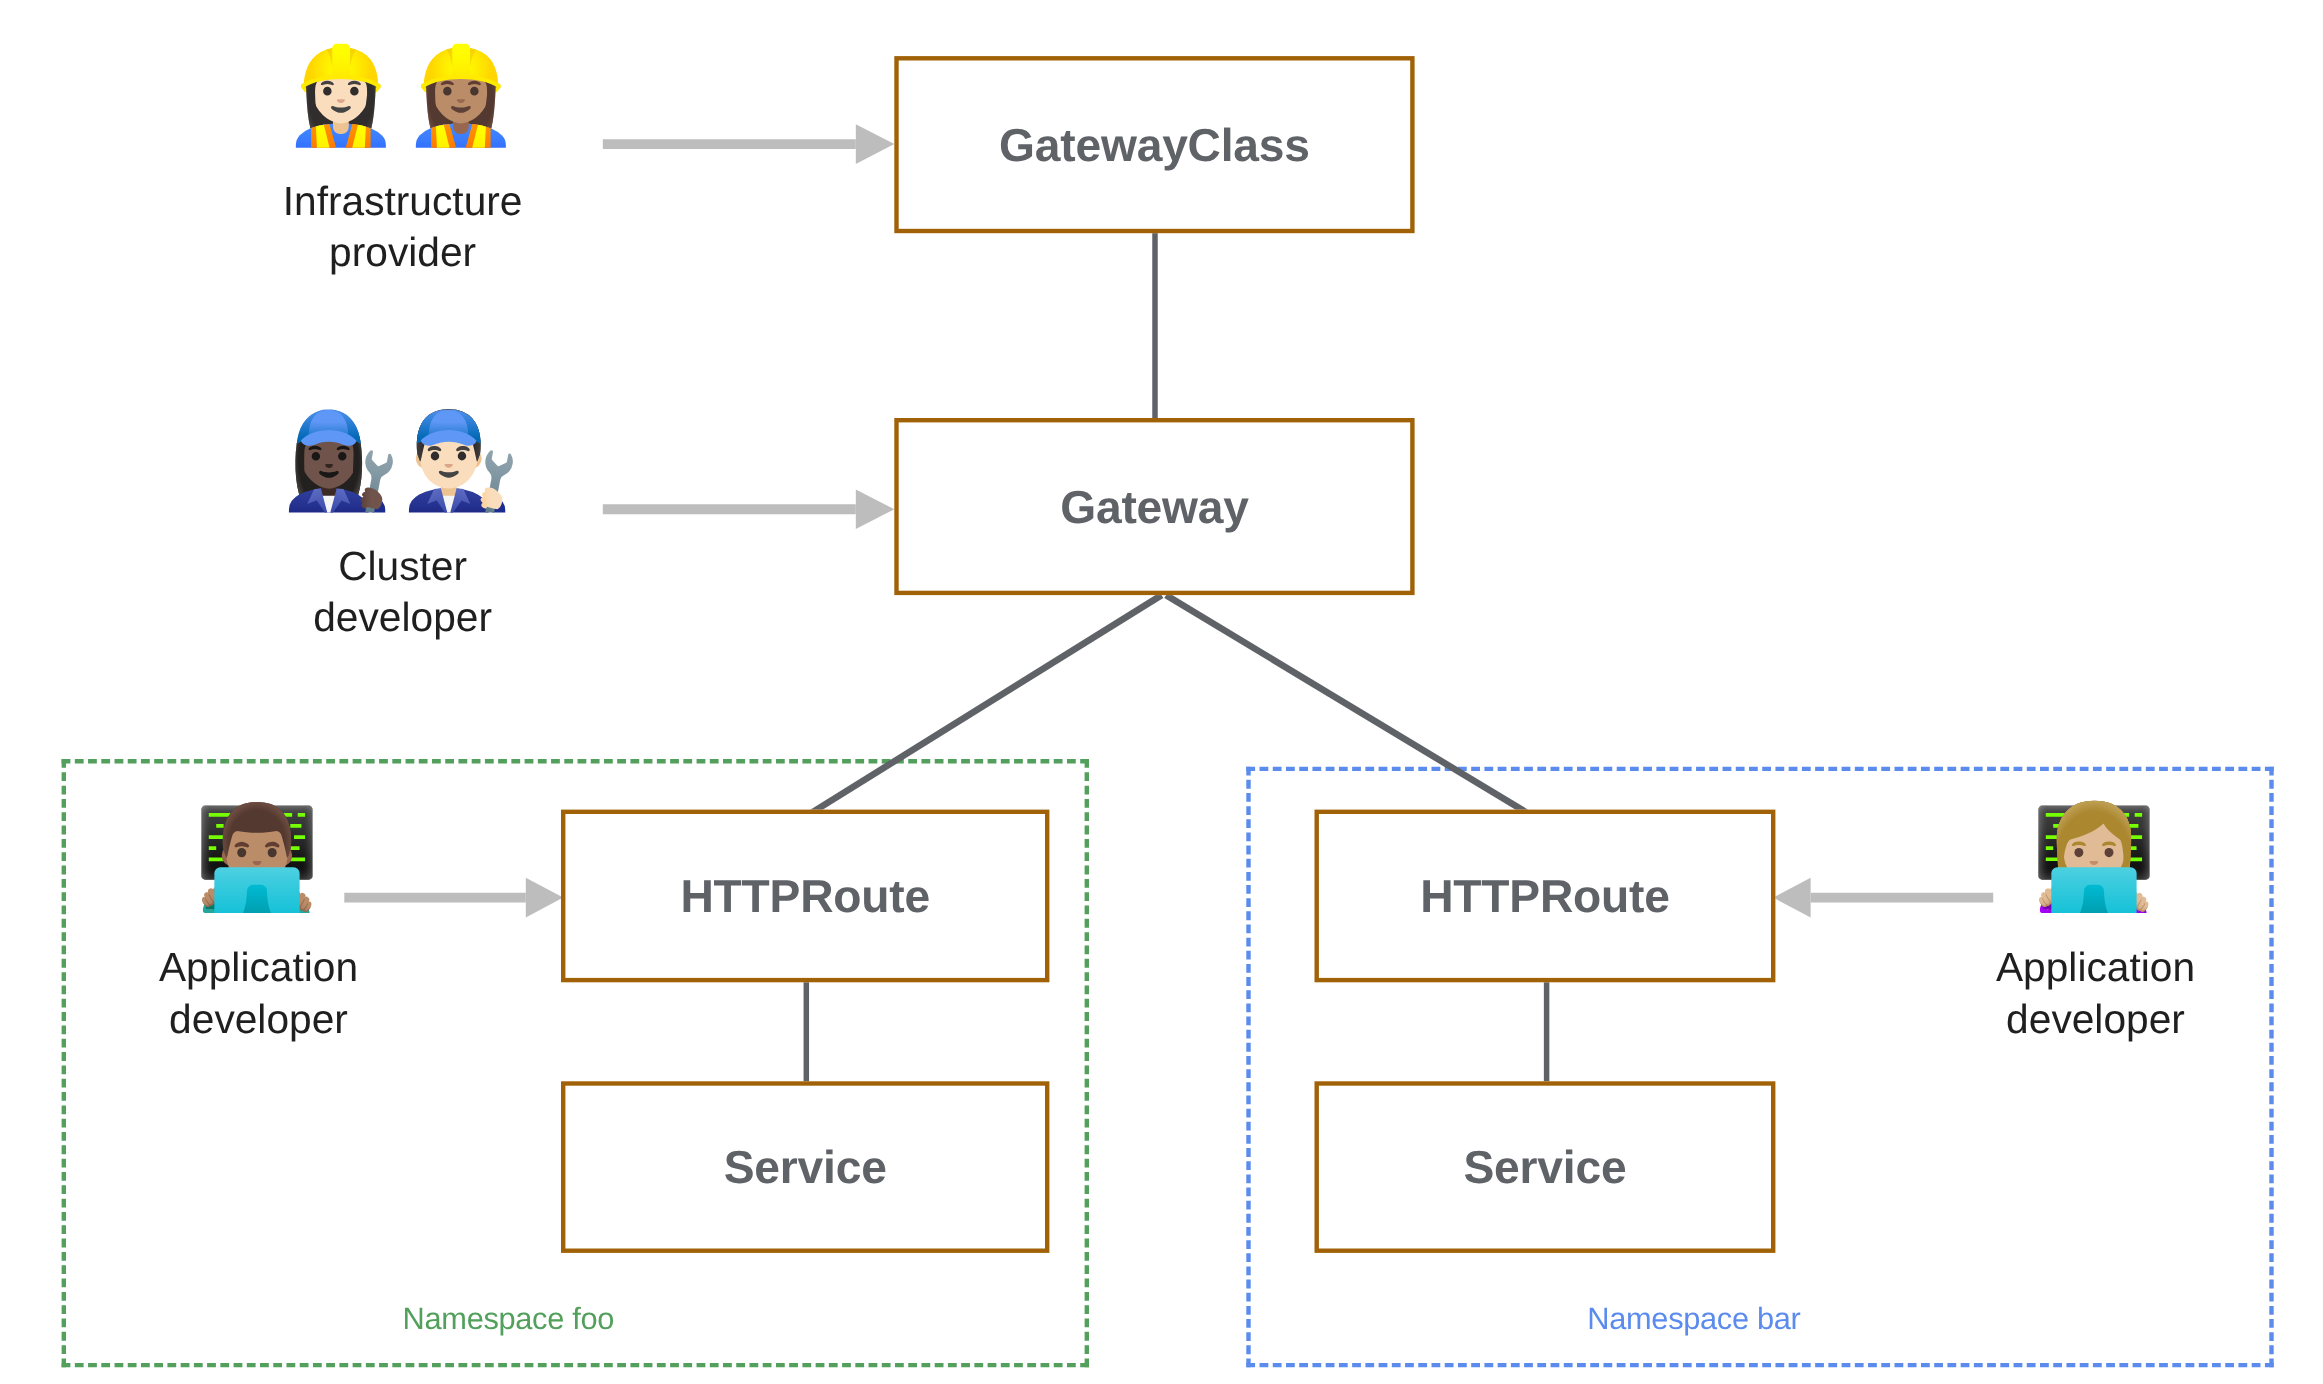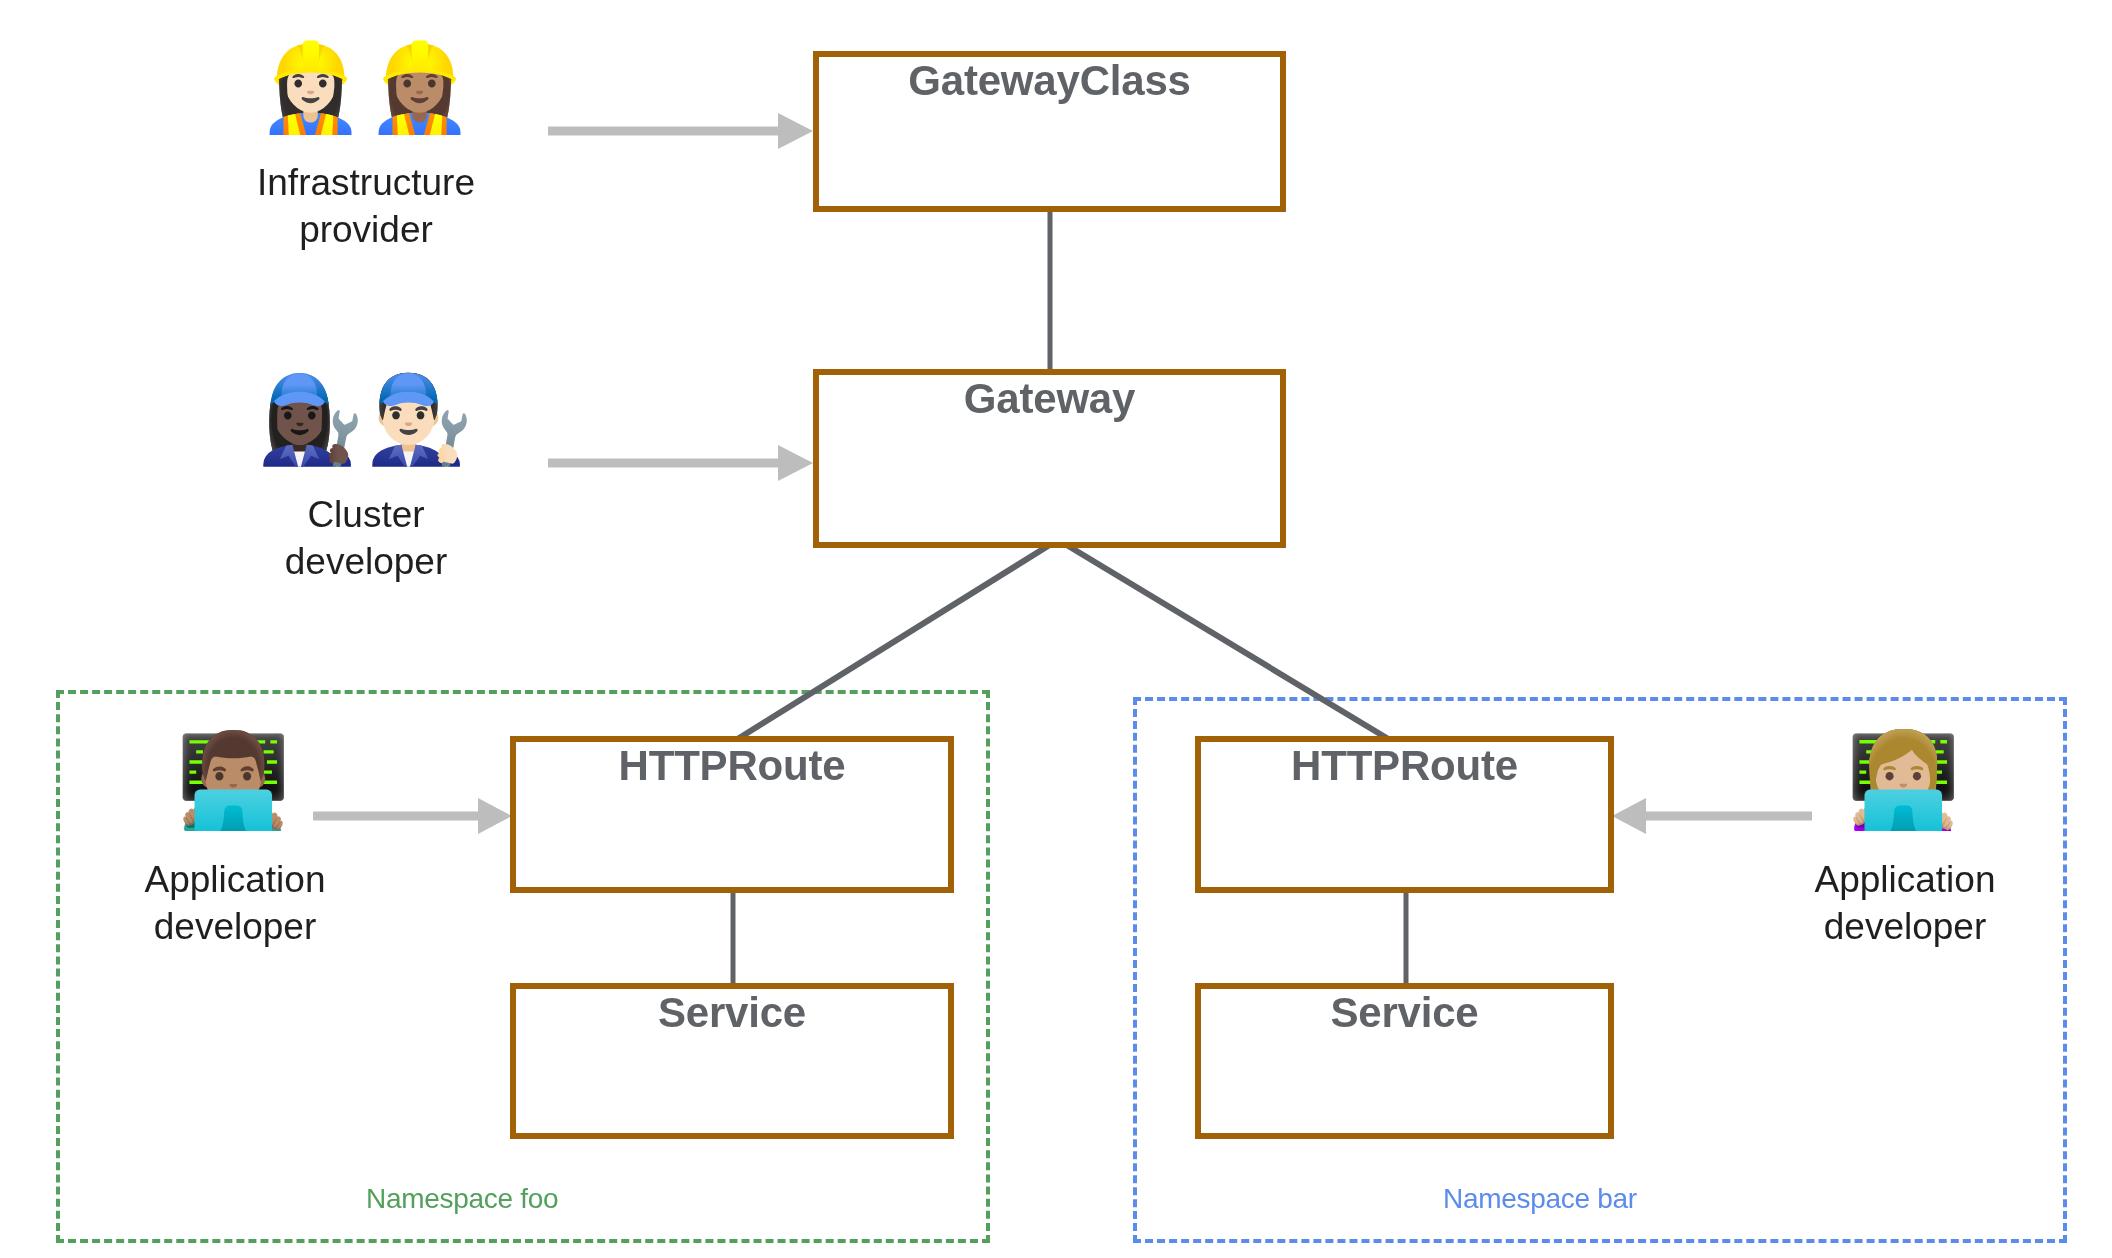--- a/index.html
+++ b/index.html
@@ -54,36 +54,37 @@
   .ns-label-bar {
     color: #5b8ced;
     left: 1443px;
     top: 1183px;
   }
 
   
   .node {
     position: absolute;
     box-sizing: border-box;
-    border: 6px solid #a16207;
+    border: 4px solid #a16207;
     background: #ffffff;
     display: flex;
+    align-items: center;
     justify-content: center;
     z-index: 5;
   }
   .node-label {
     color: #5f6368;
     font-size: 42px;
     font-weight: bold;
     letter-spacing: -0.2px;
     white-space: nowrap;
   }
 
   .node-gatewayclass { left: 813px;  top: 51px;   width: 473px; height: 161px; }
-  .node-gateway      { left: 813px;  top: 369px;  width: 473px; height: 179px; }
+  .node-gateway      { left: 813px;  top: 380px;  width: 473px; height: 161px; }
   .node-httproute-foo{ left: 510px;  top: 736px;  width: 444px; height: 157px; }
   .node-service-foo  { left: 510px;  top: 983px;  width: 444px; height: 156px; }
   .node-httproute-bar{ left: 1195px; top: 736px;  width: 419px; height: 157px; }
   .node-service-bar  { left: 1195px; top: 983px;  width: 419px; height: 156px; }
 
   
   #connectors {
     position: absolute;
     left: 0;
     top: 0;

